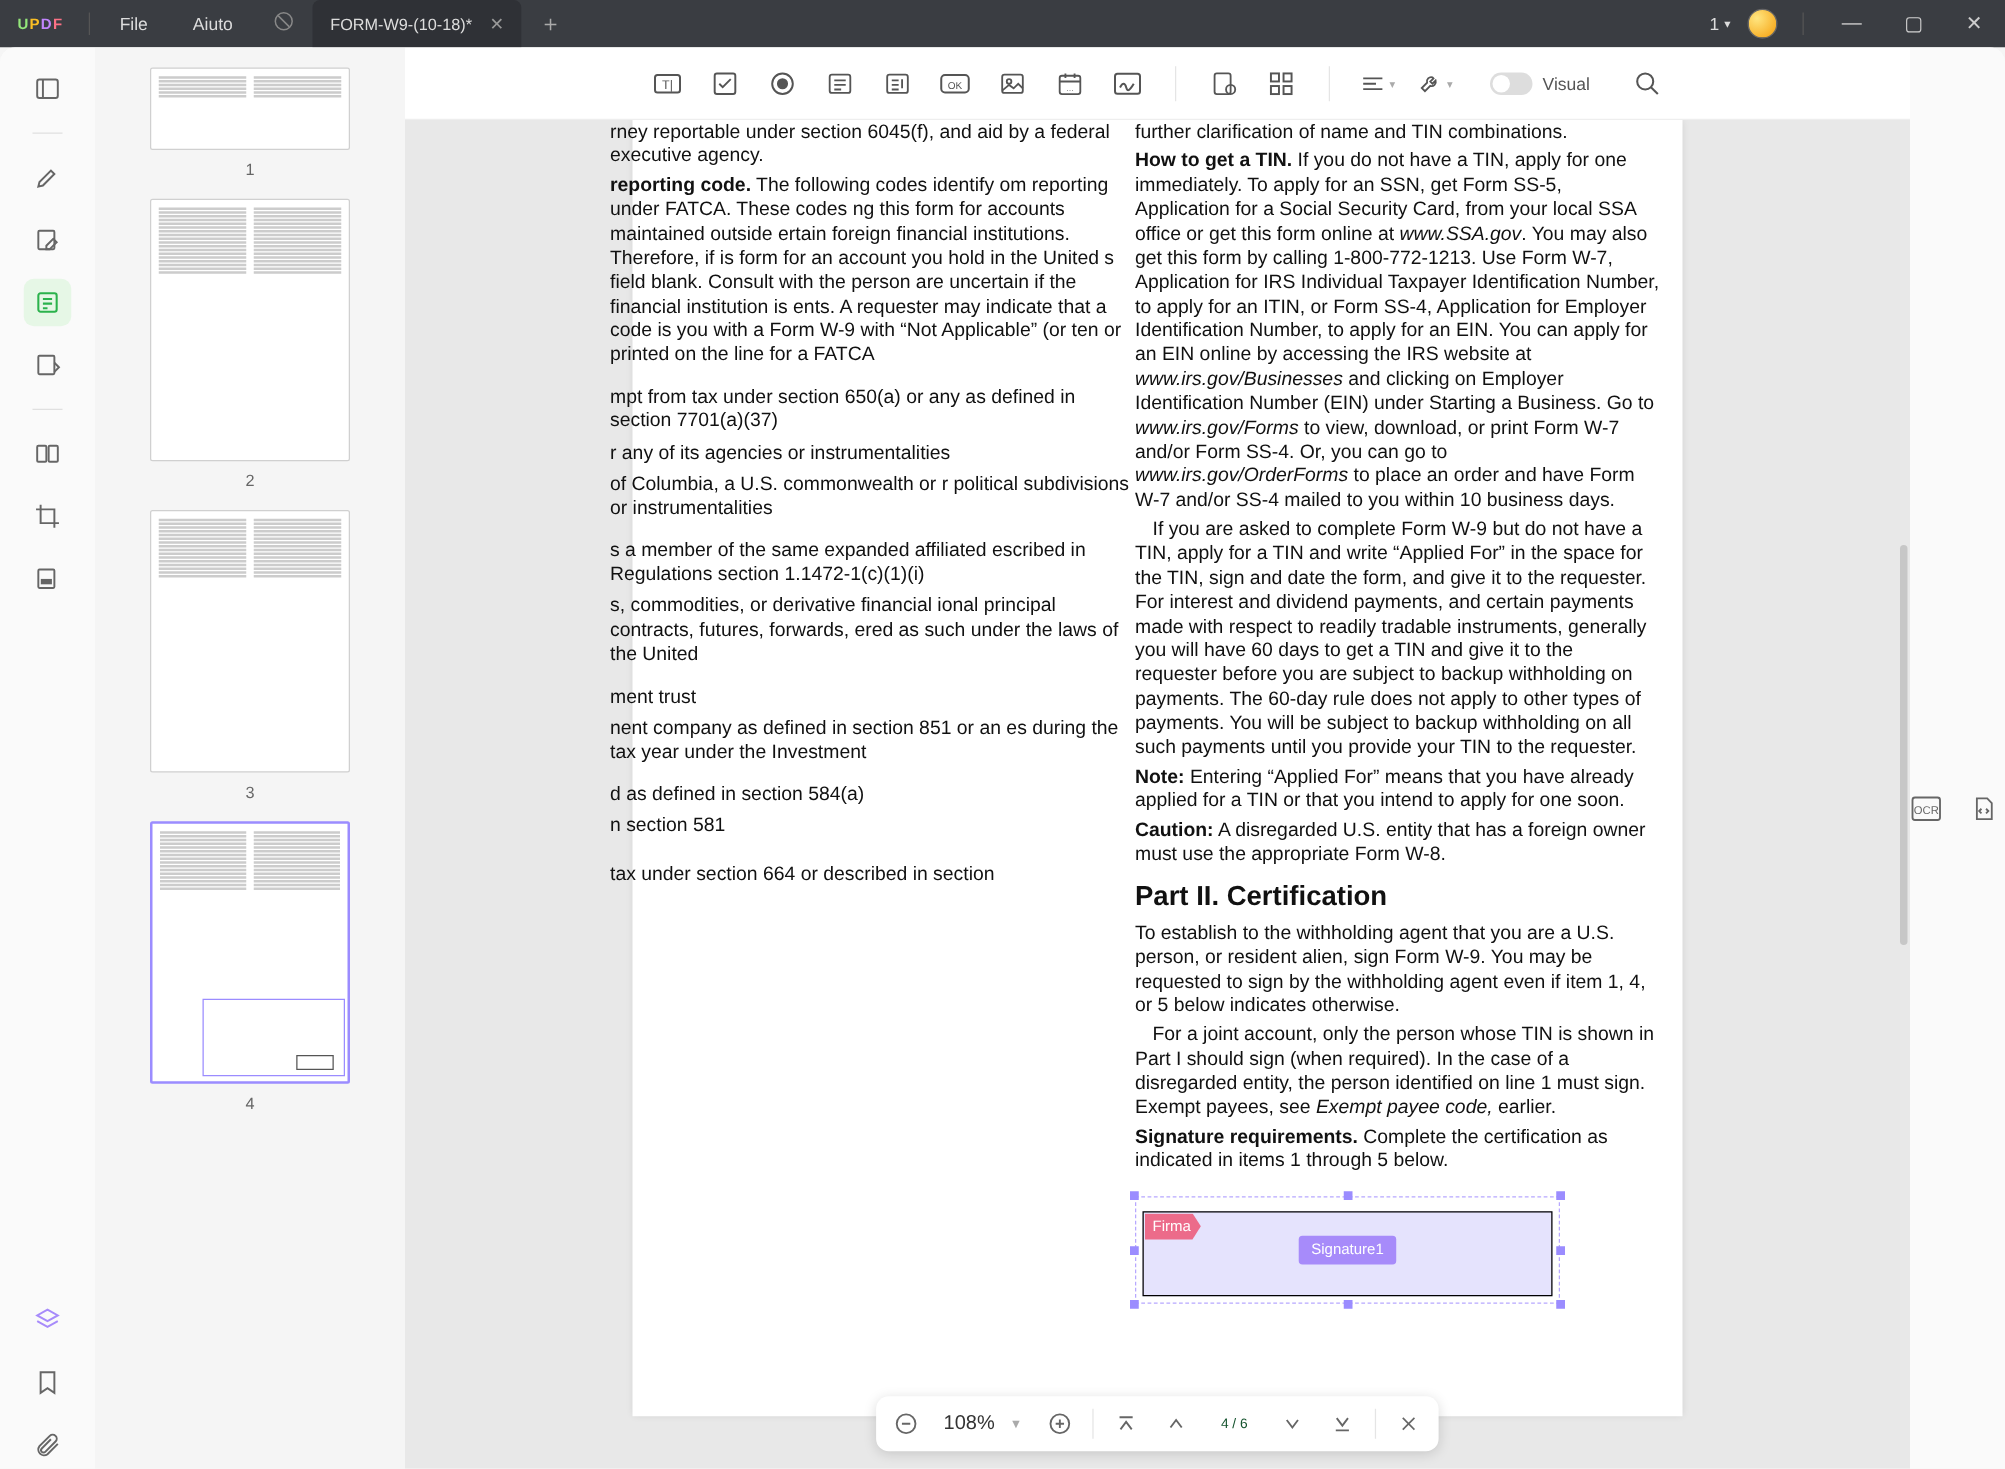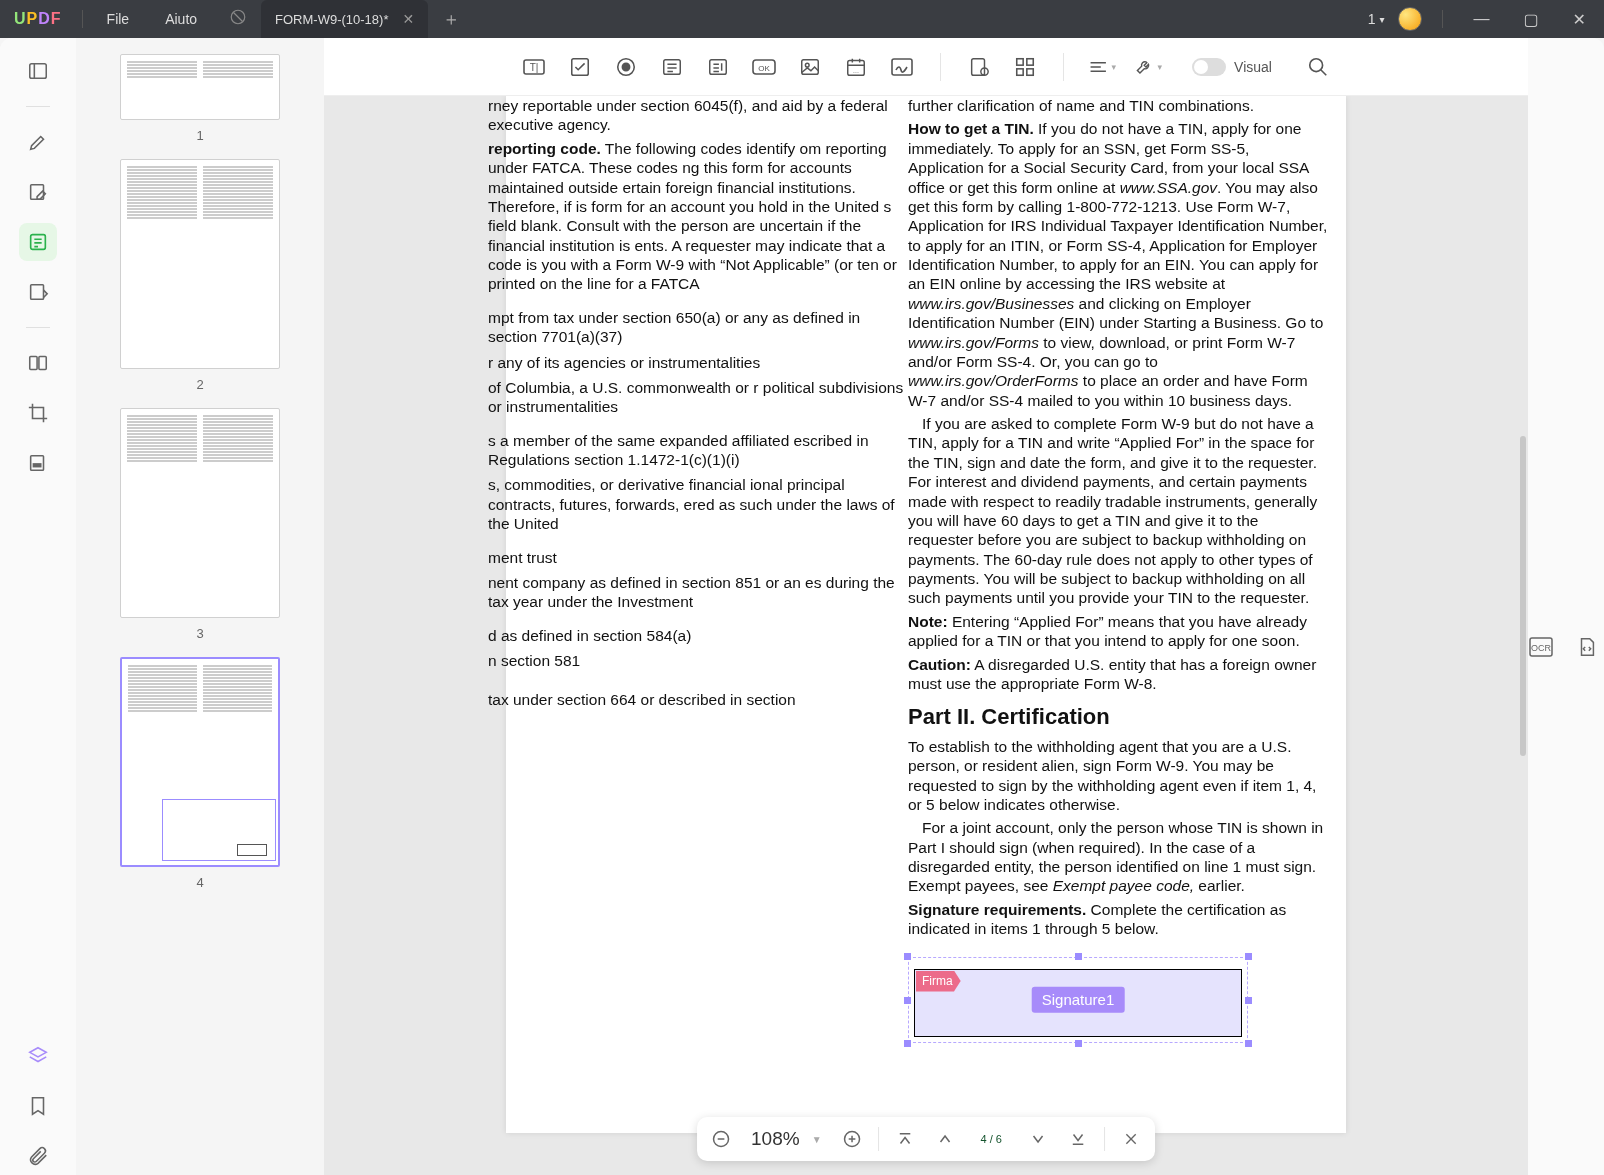--- a/index.html
+++ b/index.html
@@ -1,20 +1,20 @@
 <!DOCTYPE html>
 <html><head>
 <meta charset="utf-8">
 <style>
 * { margin: 0; padding: 0; box-sizing: border-box; font-family: -apple-system, BlinkMacSystemFont, "Segoe UI", Arial, sans-serif; }
 body { background: #f5f5f5; overflow: hidden; }
 
 
 .titlebar { height: 38px; background: #3a3d42; display: flex; align-items: center; color: #ccc; }
-.logo { padding: 0 14px; font-weight: 700; font-size: 16px; letter-spacing: 1px; }
+.logo { padding: 0 14px; font-weight: 700; font-size: 12px; letter-spacing: 1px; }
 .logo .u { color: #93e67a; }
 .logo .p { color: #fbbf24; }
 .logo .d { color: #c084fc; }
 .logo .f { color: #fb7185; }
 .titlebar-sep { width: 1px; height: 18px; background: #555; margin: 0 6px; }
 .menu-item { padding: 8px 18px; font-size: 14px; cursor: pointer; color: #ddd; }
 .tab-icon { padding: 0 14px; color: #888; }
 .tab { background: #2f3136; display: flex; align-items: center; height: 38px; padding: 0 14px; gap: 14px; font-size: 13px; color: #ddd; border-top-left-radius: 6px; border-top-right-radius: 6px; }
 .tab .close { color: #999; cursor: pointer; font-size: 14px; }
 .tab-add { padding: 0 14px; color: #aaa; font-size: 18px; cursor: pointer; }
@@ -77,27 +77,27 @@
 
 
 .sig-wrap { position:relative; margin-top:18px; width:340px; height:86px; }
 .sel-box { position:absolute; inset:0; border:1px dashed #b7a8ff; }
 .handle { position:absolute; width:7px; height:7px; background:#9b8cff; }
 .hTL{top:-4px;left:-4px}.hTR{top:-4px;right:-4px}.hBL{bottom:-4px;left:-4px}.hBR{bottom:-4px;right:-4px}
 .hTC{top:-4px;left:50%;margin-left:-3px}.hBC{bottom:-4px;left:50%;margin-left:-3px}
 .hML{top:50%;left:-4px;margin-top:-3px}.hMR{top:50%;right:-4px;margin-top:-3px}
 .sig-field { position:absolute; left:6px; right:6px; top:12px; bottom:6px; background:#e5e3fd; border:1.5px solid #000; }
 .sig-tag { position:absolute; top:14px; left:8px; background:#ec6b8a; color:#fff; font-size:12px; padding:3px 8px 3px 6px; clip-path: polygon(0 0, 85% 0, 100% 50%, 85% 100%, 0 100%); }
-.sig-label { position:absolute; top:50%; left:50%; transform:translate(-50%,-50%); background:#a78bfa; color:#fff; font-size:15px; padding:4px 10px; border-radius:3px; }
+.sig-label { position:absolute; top:50%; left:50%; transform:translate(-50%,-50%); background:#a78bfa; color:#fff; font-size:12px; padding:4px 10px; border-radius:3px; }
 
 
 .bottom-bar { position:absolute; bottom:14px; left:50%; transform:translateX(-50%); height:44px; background:#fff; border-radius:10px; box-shadow:0 2px 10px rgba(0,0,0,0.15); display:flex; align-items:center; padding:0 6px; gap:4px; }
 .bottom-bar .bb-btn { width:36px; height:36px; display:flex; align-items:center; justify-content:center; color:#666; cursor:pointer; border-radius:6px; }
 .bottom-bar .bb-sep { width:1px; height:24px; background:#e5e5e5; margin:0 4px; }
-.bottom-bar .zoom-val { font-size:19px; color:#333; padding:0 8px; }
+.bottom-bar .zoom-val { font-size:16px; color:#333; padding:0 8px; }
 .bottom-bar .zoom-drop { color:#aaa; font-size:10px; padding-right:8px; cursor:pointer; }
 .bottom-bar .page-ind { font-size:11px; color:#14532d; padding:0 14px; }
 
 
 .fake-scroll { position:absolute; right:2px; top:340px; width:6px; height:320px; background:#c7c7c7; border-radius:3px; }
 
 
 .left-dot { position:absolute; left:4px; top:234px; width:6px; height:6px; background:#9b8cff; border-radius:50%; }
 </style>
 </head>

